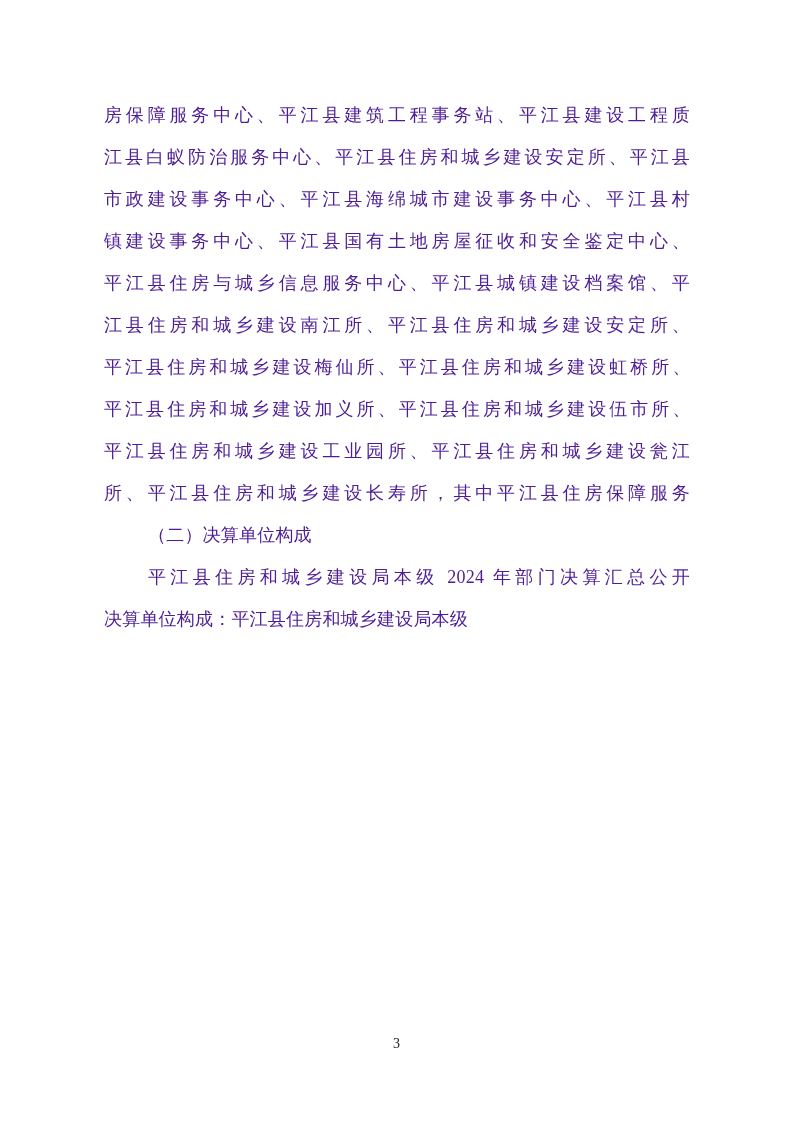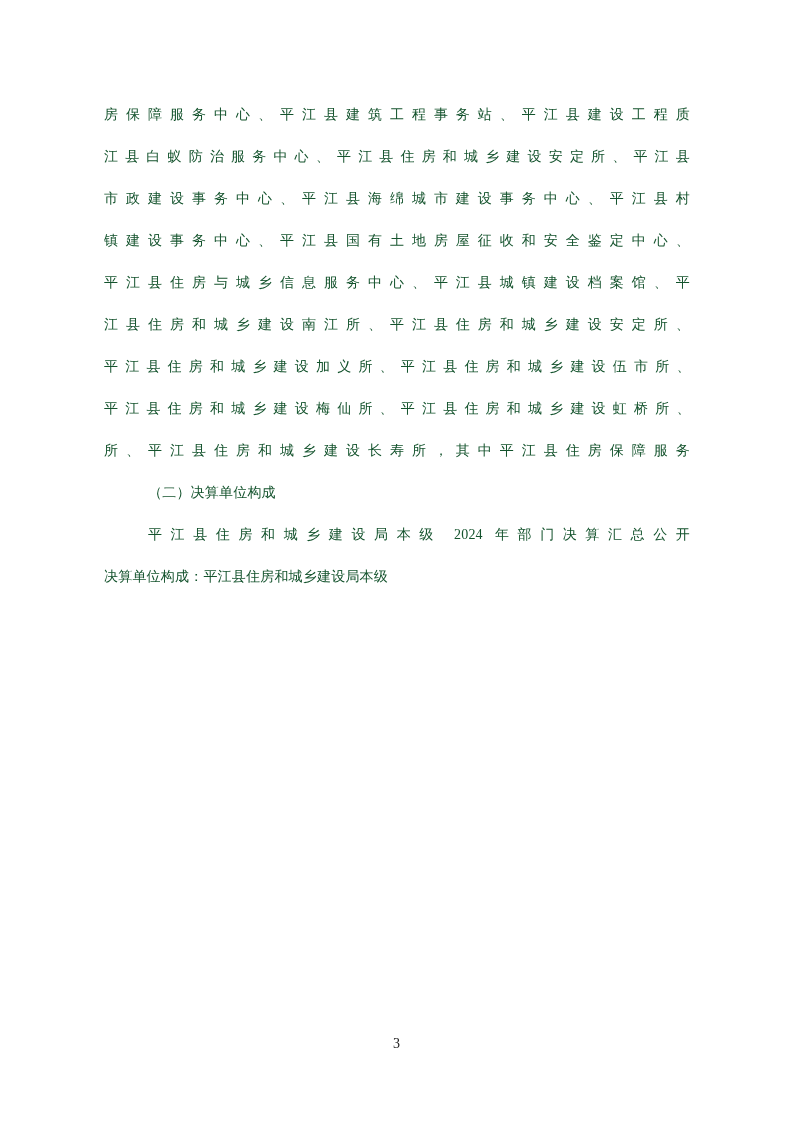--- a/index.html
+++ b/index.html
@@ -17,23 +17,23 @@
   .page {
     position: absolute;
     inset: 0;
     background: #ffffff;
   }
   .content {
     position: absolute;
     left: 104px;
     top: 94px;
     width: 586px;
-    font-size: 14px;
+    font-size: 18px;
     line-height: 42px;
-    color: #14532d;
+    color: #4c1d95;
     letter-spacing: 0.2px;
   }
   .line {
     white-space: nowrap;
     height: 42px;
   }
   .j {
     white-space: normal;
     text-align: justify;
     text-align-last: justify;
@@ -59,22 +59,23 @@
 <body>
 
 <div class="page">
   <div class="content">
     <div class="line j">房保障服务中心、平江县建筑工程事务站、平江县建设工程质</div>
     <div class="line j">江县白蚁防治服务中心、平江县住房和城乡建设安定所、平江县</div>
     <div class="line j">市政建设事务中心、平江县海绵城市建设事务中心、平江县村</div>
     <div class="line j">镇建设事务中心、平江县国有土地房屋征收和安全鉴定中心、</div>
     <div class="line j">平江县住房与城乡信息服务中心、平江县城镇建设档案馆、平</div>
     <div class="line j">江县住房和城乡建设南江所、平江县住房和城乡建设安定所、</div>
+    <div class="line j tight">平江县住房和城乡建设梅仙所、平江县住房和城乡建设虹桥所、</div>
     <div class="line j tight">平江县住房和城乡建设加义所、平江县住房和城乡建设伍市所、</div>
-    <div class="line j tight">平江县住房和城乡建设梅仙所、平江县住房和城乡建设虹桥所、</div>
+    <div class="line j">平江县住房和城乡建设工业园所、平江县住房和城乡建设瓮江</div>
     <div class="line j">所、平江县住房和城乡建设长寿所，其中平江县住房保障服务</div>
     <div class="line indent">（二）决算单位构成</div>
     <div class="line indent j">平江县住房和城乡建设局本级 2024 年部门决算汇总公开</div>
     <div class="line">决算单位构成：平江县住房和城乡建设局本级</div>
   </div>
 
   <div class="footer">3</div>
 </div>
 
 </body></html>

